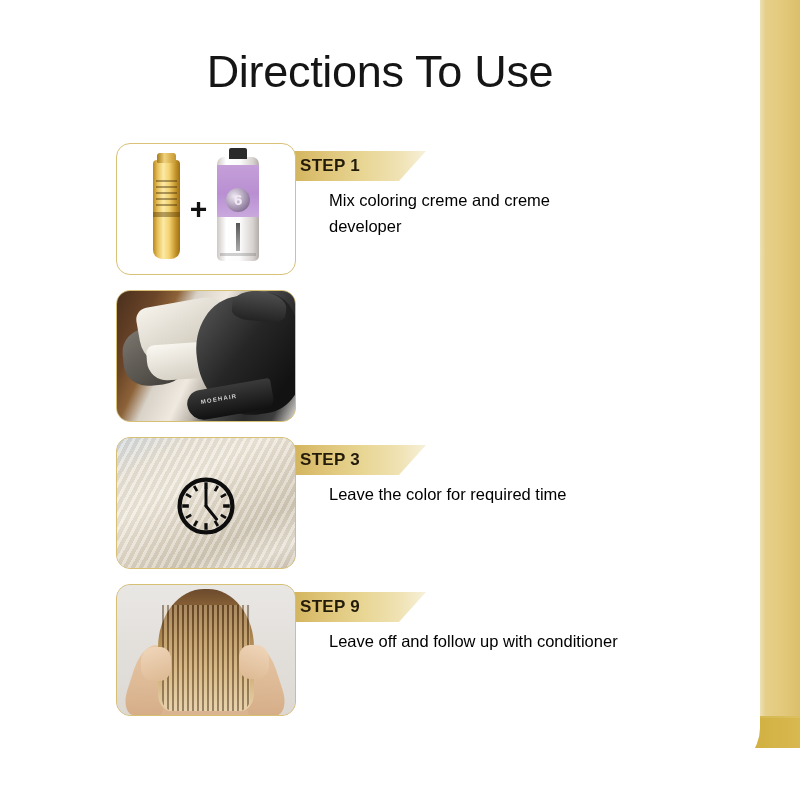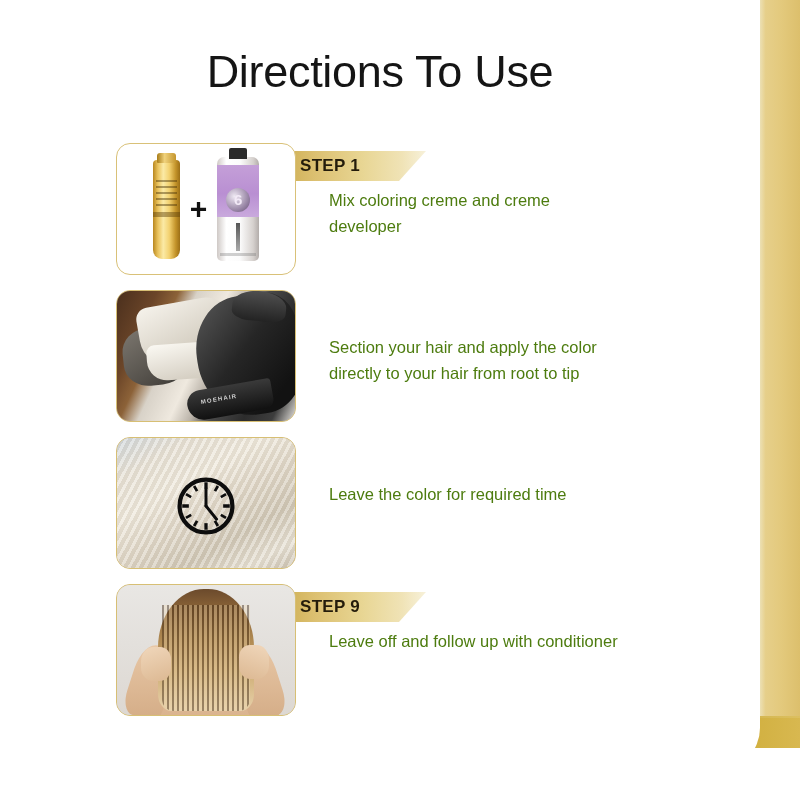--- a/index.html
+++ b/index.html
@@ -90,21 +90,21 @@
     letter-spacing:.3px;
     color:#241c0b;
     white-space:nowrap;
   }
 
   .step-desc{
     position:absolute;left:213px;top:44px;
     width:420px;
     font-size:16.5px;
     line-height:26px;
-    color:#4d7c0f;
+    color:#000000;
     white-space:pre-line;
   }
 
   
   .prod-wrap{position:absolute;inset:0;display:flex;align-items:center;justify-content:center;gap:10px;}
   .tube{
     position:relative;width:27px;height:99px;
     background:linear-gradient(90deg,#b8871f 0%,#e9c25c 18%,#fbeaa6 38%,#f3d271 60%,#c3932a 84%,#9c6f16 100%);
     border-radius:4px 4px 9px 9px;
   }
@@ -265,25 +265,27 @@
           <div class="cream"></div>
           <div class="cream2"></div>
           <div class="glove">
             <div class="glove-f"></div>
           </div>
           <div class="brush">
             <div class="brush-label">MOEHAIR</div>
           </div>
         </div>
       </div>
-      <div class="step-desc">Section your hair and apply the color
-directly to your hair from root to tip</div>
     </div>
 
     <div class="step step-3">
+      <div class="ribbon">
+        <div class="ribbon-shape"></div>
+        <div class="ribbon-label">STEP 3</div>
+      </div>
       <div class="card photo">
         <div class="img3"></div>
         <svg class="clock" viewBox="0 0 100 100">
           <circle cx="50" cy="50" r="40" fill="none" stroke="#0d0d0d" stroke-width="6.5"></circle>
           <g stroke="#0d0d0d" stroke-width="5" stroke-linecap="butt">
             <line x1="50" y1="14" x2="50" y2="24"></line>
             <line x1="86" y1="50" x2="76" y2="50"></line>
             <line x1="50" y1="86" x2="50" y2="76"></line>
             <line x1="14" y1="50" x2="24" y2="50"></line>
           </g>

